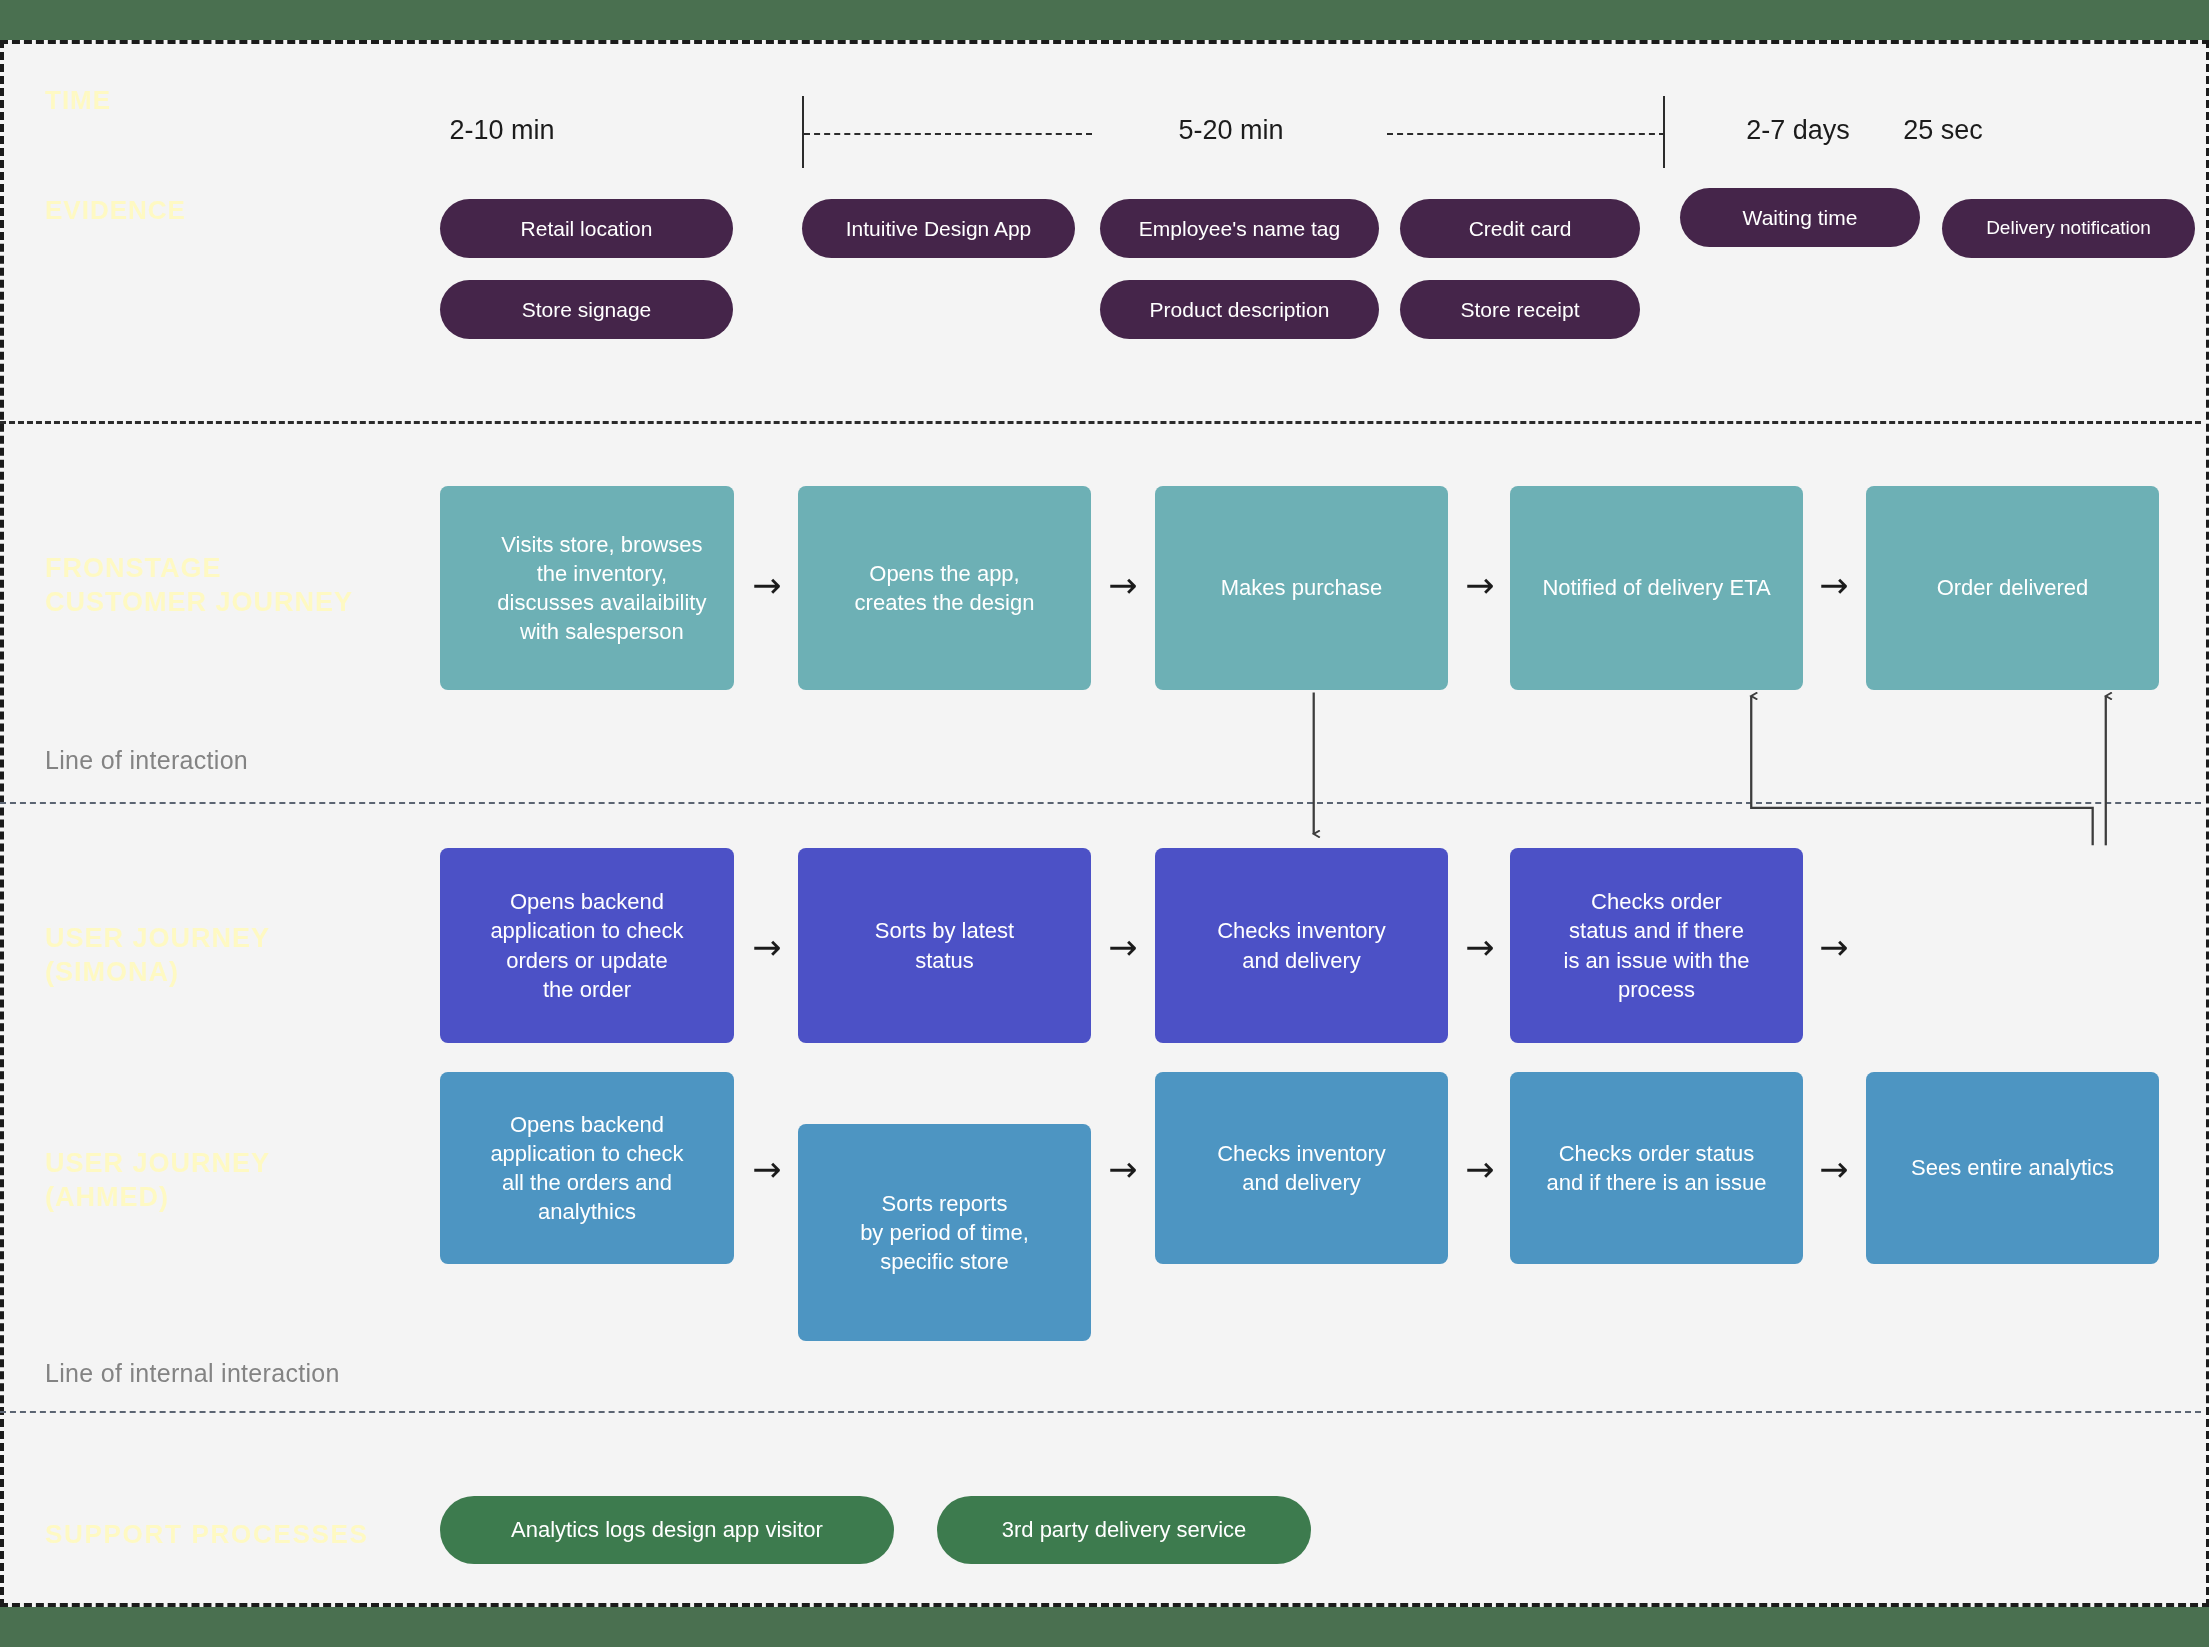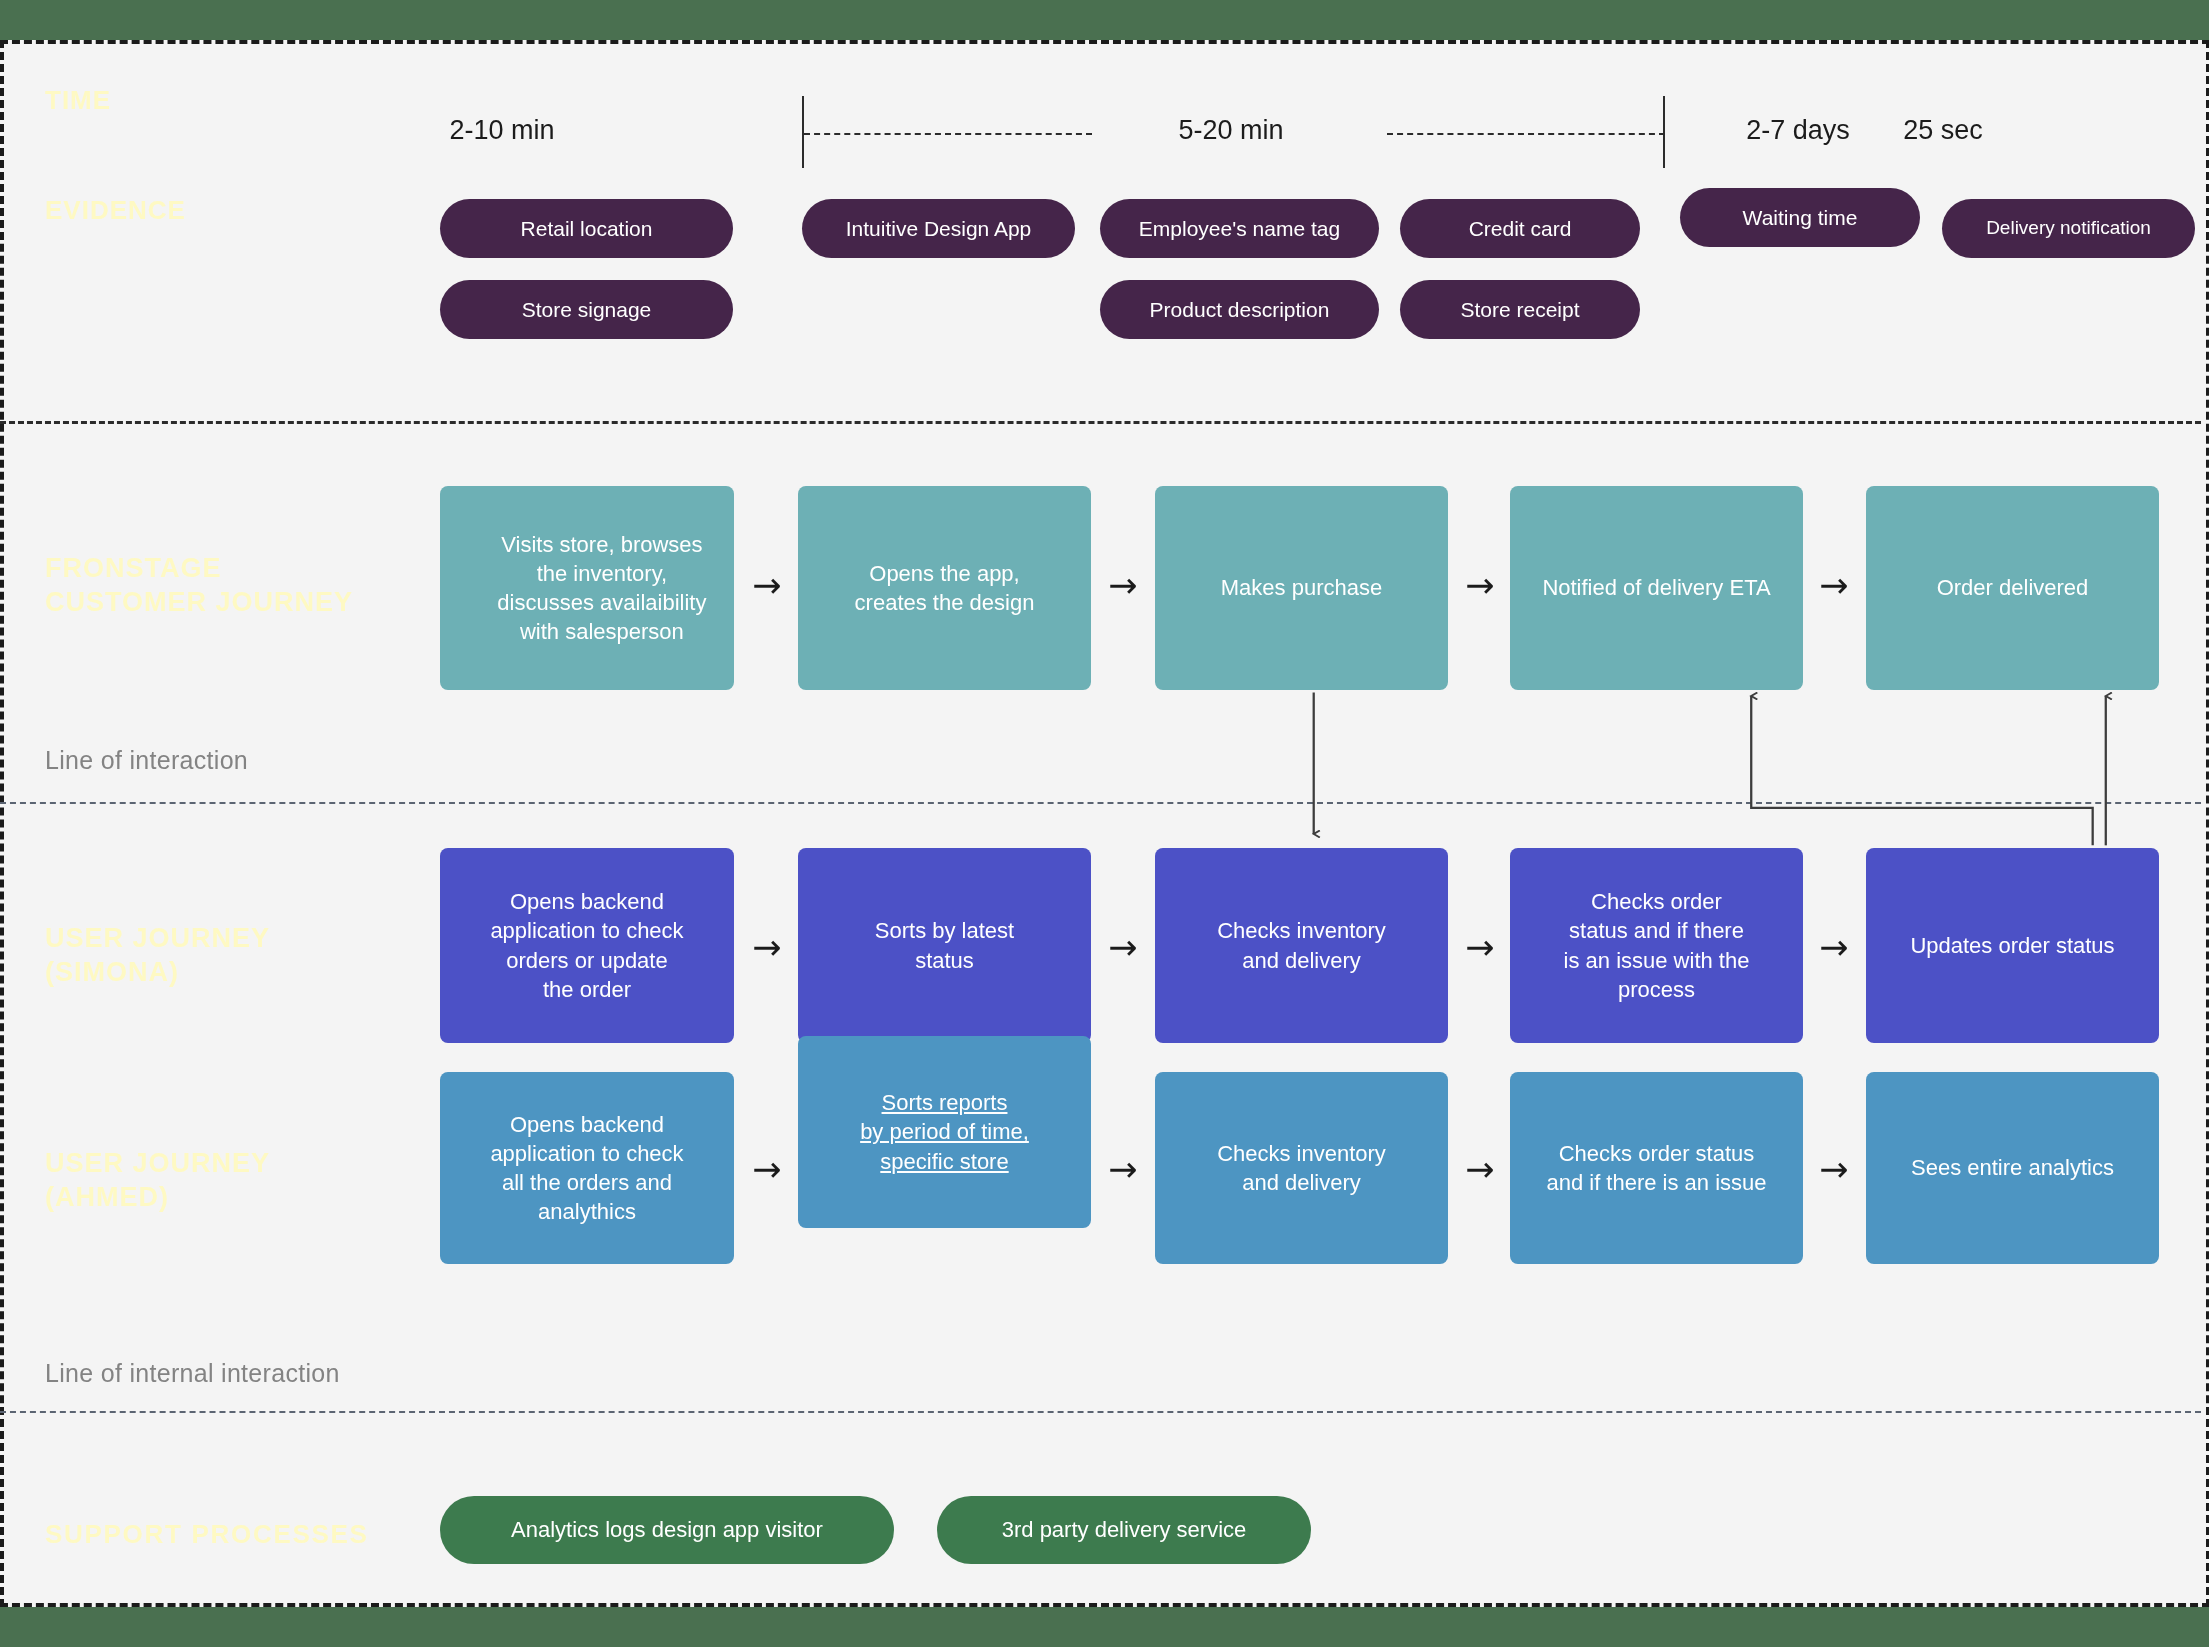--- a/index.html
+++ b/index.html
@@ -216,35 +216,34 @@
 orders or update
 the order</div>
   <div class="card indigo" style="left:798px; top:848px; width:293px; height:195px;">Sorts by latest
 status</div>
   <div class="card indigo" style="left:1155px; top:848px; width:293px; height:195px;">Checks inventory
 and delivery</div>
   <div class="card indigo" style="left:1510px; top:848px; width:293px; height:195px;">Checks order
 status and if there
 is an issue with the
 process</div>
-  <div class="card indigo" style="left:1866px; top:848px; width:293px; height:195px;">Updates order status</div>
 
   <div class="arrow" style="left:767px; top:947px;">→</div>
   <div class="arrow" style="left:1123px; top:947px;">→</div>
   <div class="arrow" style="left:1480px; top:947px;">→</div>
   <div class="arrow" style="left:1834px; top:947px;">→</div>
 
   <div class="row-label" style="left:45px; top:1147px; font-size:27px;">USER JOURNEY
 (AHMED)</div>
 
   <div class="card blue" style="left:440px; top:1072px; width:294px; height:192px;">Opens backend
 application to check
 all the orders and
 analythics</div>
-  <div class="card blue" style="left:798px; top:1036px; width:293px; height:192px;text-decoration:underline;">Sorts reports
+  <div class="card blue" style="left:798px; top:1124px; width:293px; height:217px;">Sorts reports
 by period of time,
 specific store</div>
   <div class="card blue" style="left:1155px; top:1072px; width:293px; height:192px;">Checks inventory
 and delivery</div>
   <div class="card blue" style="left:1510px; top:1072px; width:293px; height:192px;">Checks order status
 and if there is an issue</div>
   <div class="card blue" style="left:1866px; top:1072px; width:293px; height:192px;">Sees entire analytics</div>
 
   <div class="arrow" style="left:767px; top:1169px;">→</div>
   <div class="arrow" style="left:1123px; top:1169px;">→</div>

